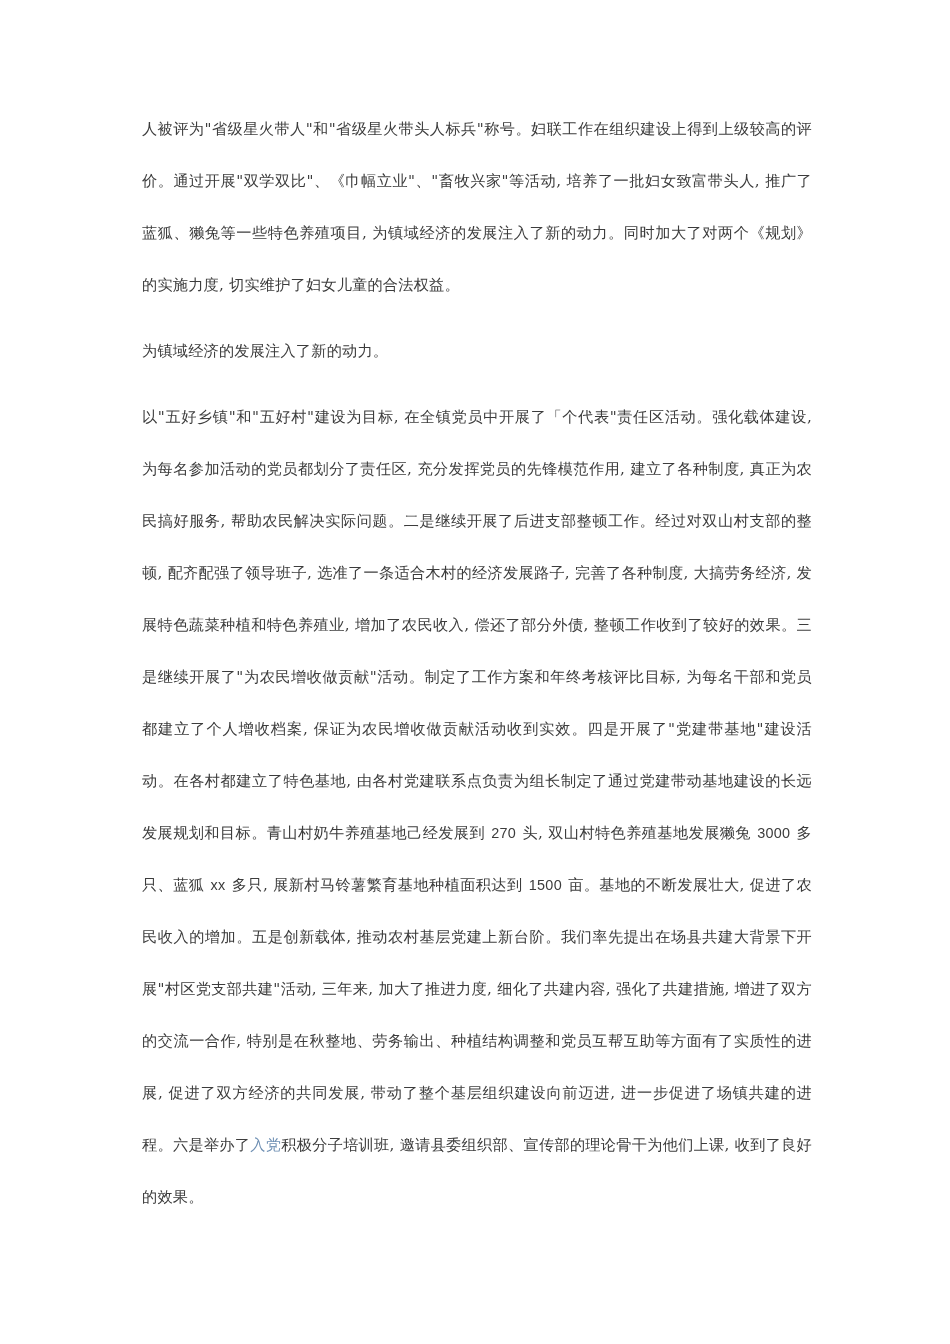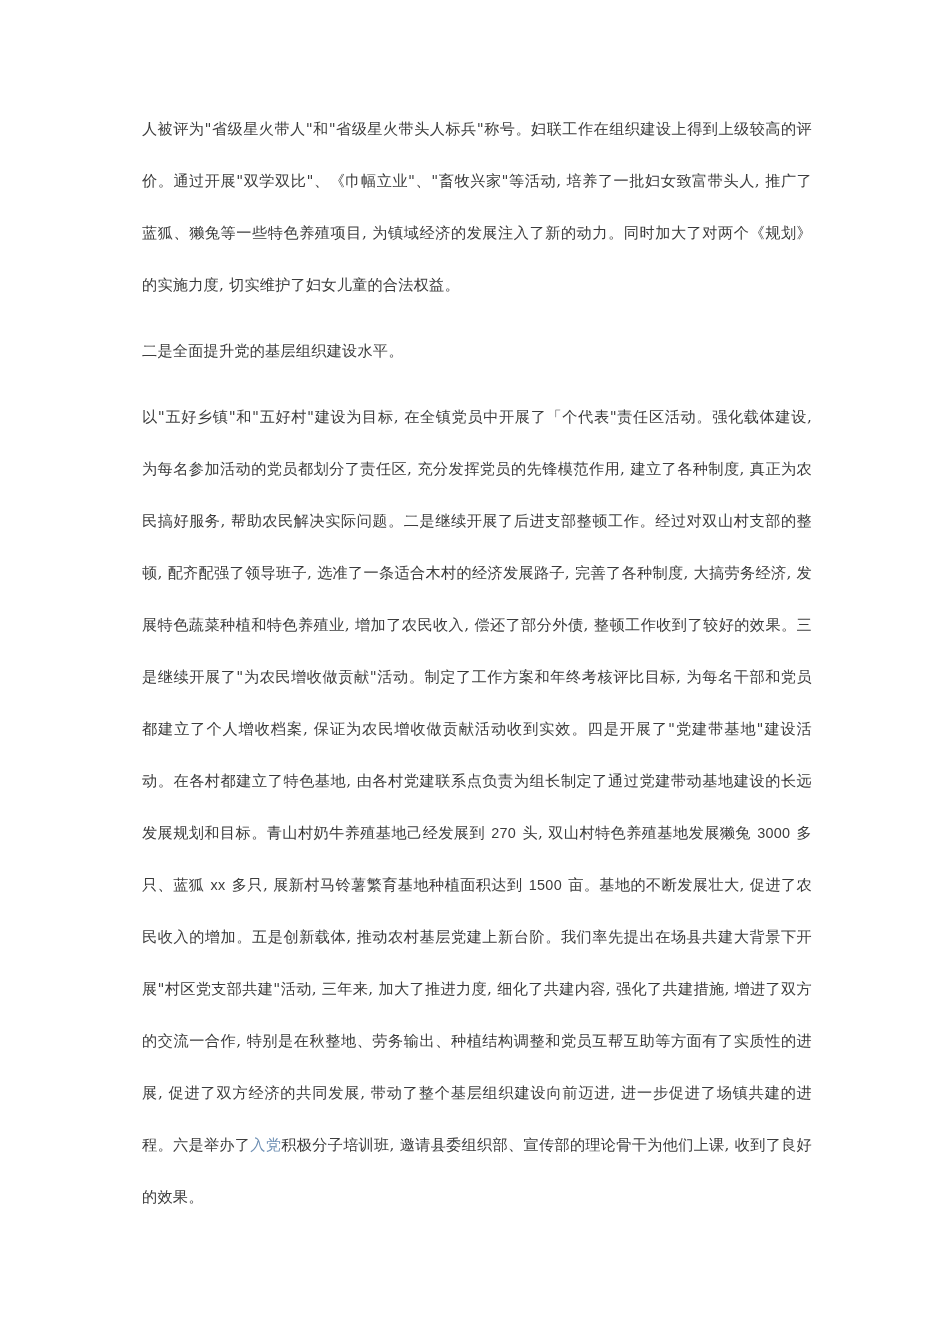--- a/index.html
+++ b/index.html
@@ -52,16 +52,16 @@
     cursor: pointer;
     margin-top: 8px;
   }
 </style>
 </head>
 <body>
 
 <div class="page">
   <div class="doc-body">
     <p class="para">人被评为"省级星火带人"和"省级星火带头人标兵"称号。妇联工作在组织建设上得到上级较高的评价。通过开展"双学双比"、《巾幅立业"、"畜牧兴家"等活动, 培养了一批妇女致富带头人, 推广了蓝狐、獭兔等一些特色养殖项目, 为镇域经济的发展注入了新的动力。同时加大了对两个《规划》的实施力度, 切实维护了妇女儿童的合法权益。</p>
-    <p class="para">二是全面提升党的基层组织建设水平。</p>
+    <p class="para">为镇域经济的发展注入了新的动力。</p>
     <p class="para">以"五好乡镇"和"五好村"建设为目标, 在全镇党员中开展了「个代表"责任区活动。强化载体建设, 为每名参加活动的党员都划分了责任区, 充分发挥党员的先锋模范作用, 建立了各种制度, 真正为农民搞好服务, 帮助农民解决实际问题。二是继续开展了后进支部整顿工作。经过对双山村支部的整顿, 配齐配强了领导班子, 选准了一条适合木村的经济发展路子, 完善了各种制度, 大搞劳务经济, 发展特色蔬菜种植和特色养殖业, 增加了农民收入, 偿还了部分外债, 整顿工作收到了较好的效果。三是继续开展了"为农民增收做贡献"活动。制定了工作方案和年终考核评比目标, 为每名干部和党员都建立了个人增收档案, 保证为农民增收做贡献活动收到实效。四是开展了"党建带基地"建设活动。在各村都建立了特色基地, 由各村党建联系点负责为组长制定了通过党建带动基地建设的长远发展规划和目标。青山村奶牛养殖基地己经发展到 <span class="num">270</span> 头, 双山村特色养殖基地发展獭兔 <span class="num">3000</span> 多只、蓝狐 <span class="num">xx</span> 多只, 展新村马铃薯繁育基地种植面积达到 <span class="num">1500</span> 亩。基地的不断发展壮大, 促进了农民收入的增加。五是创新载体, 推动农村基层党建上新台阶。我们率先提出在场县共建大背景下开展"村区党支部共建"活动, 三年来, 加大了推进力度, 细化了共建内容, 强化了共建措施, 增进了双方的交流一合作, 特别是在秋整地、劳务输出、种植结构调整和党员互帮互助等方面有了实质性的进展, 促进了双方经济的共同发展, 带动了整个基层组织建设向前迈进, 进一步促进了场镇共建的进程。六是举办了<span class="link">入党</span>积极分子培训班, 邀请县委组织部、宣传部的理论骨干为他们上课, 收到了良好的效果。</p>
   </div>
 </div>
 
 </body></html>

